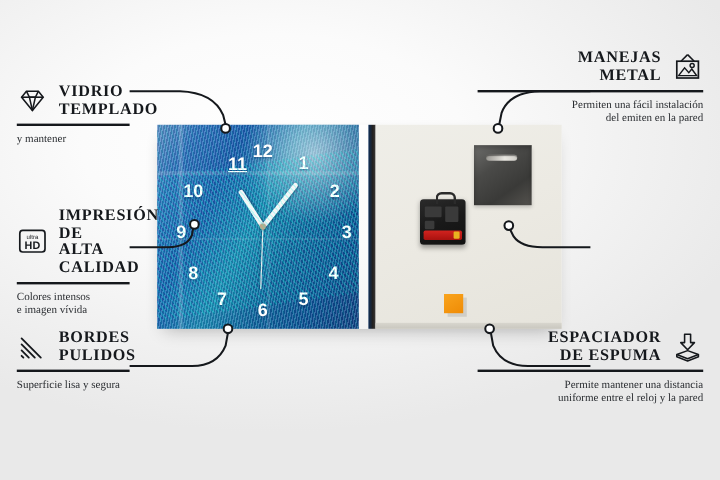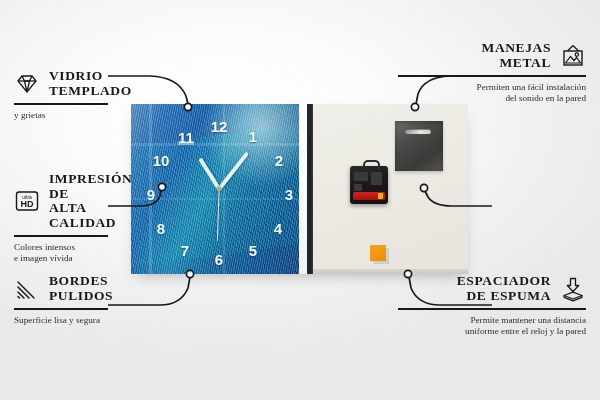--- a/index.html
+++ b/index.html
@@ -133,21 +133,21 @@
       <div class="num" style="left:122px;top:32px;">1</div>
       <div class="num" style="left:148px;top:56px;">2</div>
       <div class="num" style="left:158px;top:90px;">3</div>
       <div class="num" style="left:147px;top:124px;">4</div>
       <div class="num" style="left:122px;top:146px;">5</div>
       <div class="num" style="left:88px;top:155px;">6</div>
       <div class="num" style="left:54px;top:146px;">7</div>
       <div class="num" style="left:30px;top:124px;">8</div>
       <div class="num" style="left:20px;top:90px;">9</div>
       <div class="num" style="left:30px;top:56px;">10</div>
-      <div class="num" style="left:55px;top:33px;text-decoration:underline;">11</div>
+      <div class="num" style="left:67px;top:33px;text-decoration:underline;">11</div>
 
       <div class="hand hour" style="transform:rotate(-122deg) translateY(-2px);"></div>
       <div class="hand minute" style="transform:rotate(-52deg) translateY(-1.8px);"></div>
       <div class="hand second" style="transform:rotate(92deg) translateY(-.6px);"></div>
       <div class="pin"></div>
     </div>
 
     <div class="panel-edge"></div>
 
     <div class="panel-right">
@@ -195,21 +195,21 @@
           <path d="M10.5 10 H15.5"></path>
         </svg>
       </span>
       <span class="c-title">
         <span style="display:block">VIDRIO</span>
         <span style="display:block">TEMPLADO</span>
       </span>
     </div>
     <div class="c-rule" style="width:94px;"></div>
     <div class="c-sub">
-      <span style="display:block">y grietas</span>
+      <span style="display:block">y mantener</span>
     </div>
   </div>
 
   <div class="callout left" style="left:14px;top:172px;width:94px;">
     <div class="c-head">
       <span class="c-icon">
         <svg viewBox="0 0 26 26" width="26" height="26">
           <rect x="2.5" y="4" width="21" height="18" rx="2.5" fill="none" stroke="#15181c" stroke-width="1.4"></rect>
           <text x="13" y="11.4" text-anchor="middle" font-family="Liberation Sans, sans-serif" font-size="5" fill="#15181c">ultra</text>
           <text x="13" y="19.4" text-anchor="middle" font-family="Liberation Sans, sans-serif" font-size="9" font-weight="bold" fill="#15181c">HD</text>
@@ -260,21 +260,21 @@
         </svg>
       </span>
       <span class="c-title">
         <span style="display:block">MANEJAS</span>
         <span style="display:block">METAL</span>
       </span>
     </div>
     <div class="c-rule" style="width:188px;"></div>
     <div class="c-sub">
       <span style="display:block">Permiten una fácil instalación</span>
-      <span style="display:block">del sonido en la pared</span>
+      <span style="display:block">del emiten en la pared</span>
     </div>
   </div>
 
 
   <div class="callout right" style="left:398px;top:274px;width:188px;">
     <div class="c-head">
       <span class="c-icon">
         <svg viewBox="0 0 26 26" width="26" height="26" fill="none" stroke="#15181c" stroke-width="1.3" stroke-linejoin="round">
           <path d="M10.5 2.5 h5 v7 h3.2 L13 15.5 L7.3 9.5 h3.2 z"></path>
           <path d="M13 16.2 L22 19.5 L13 23 L4 19.5 z"></path>

